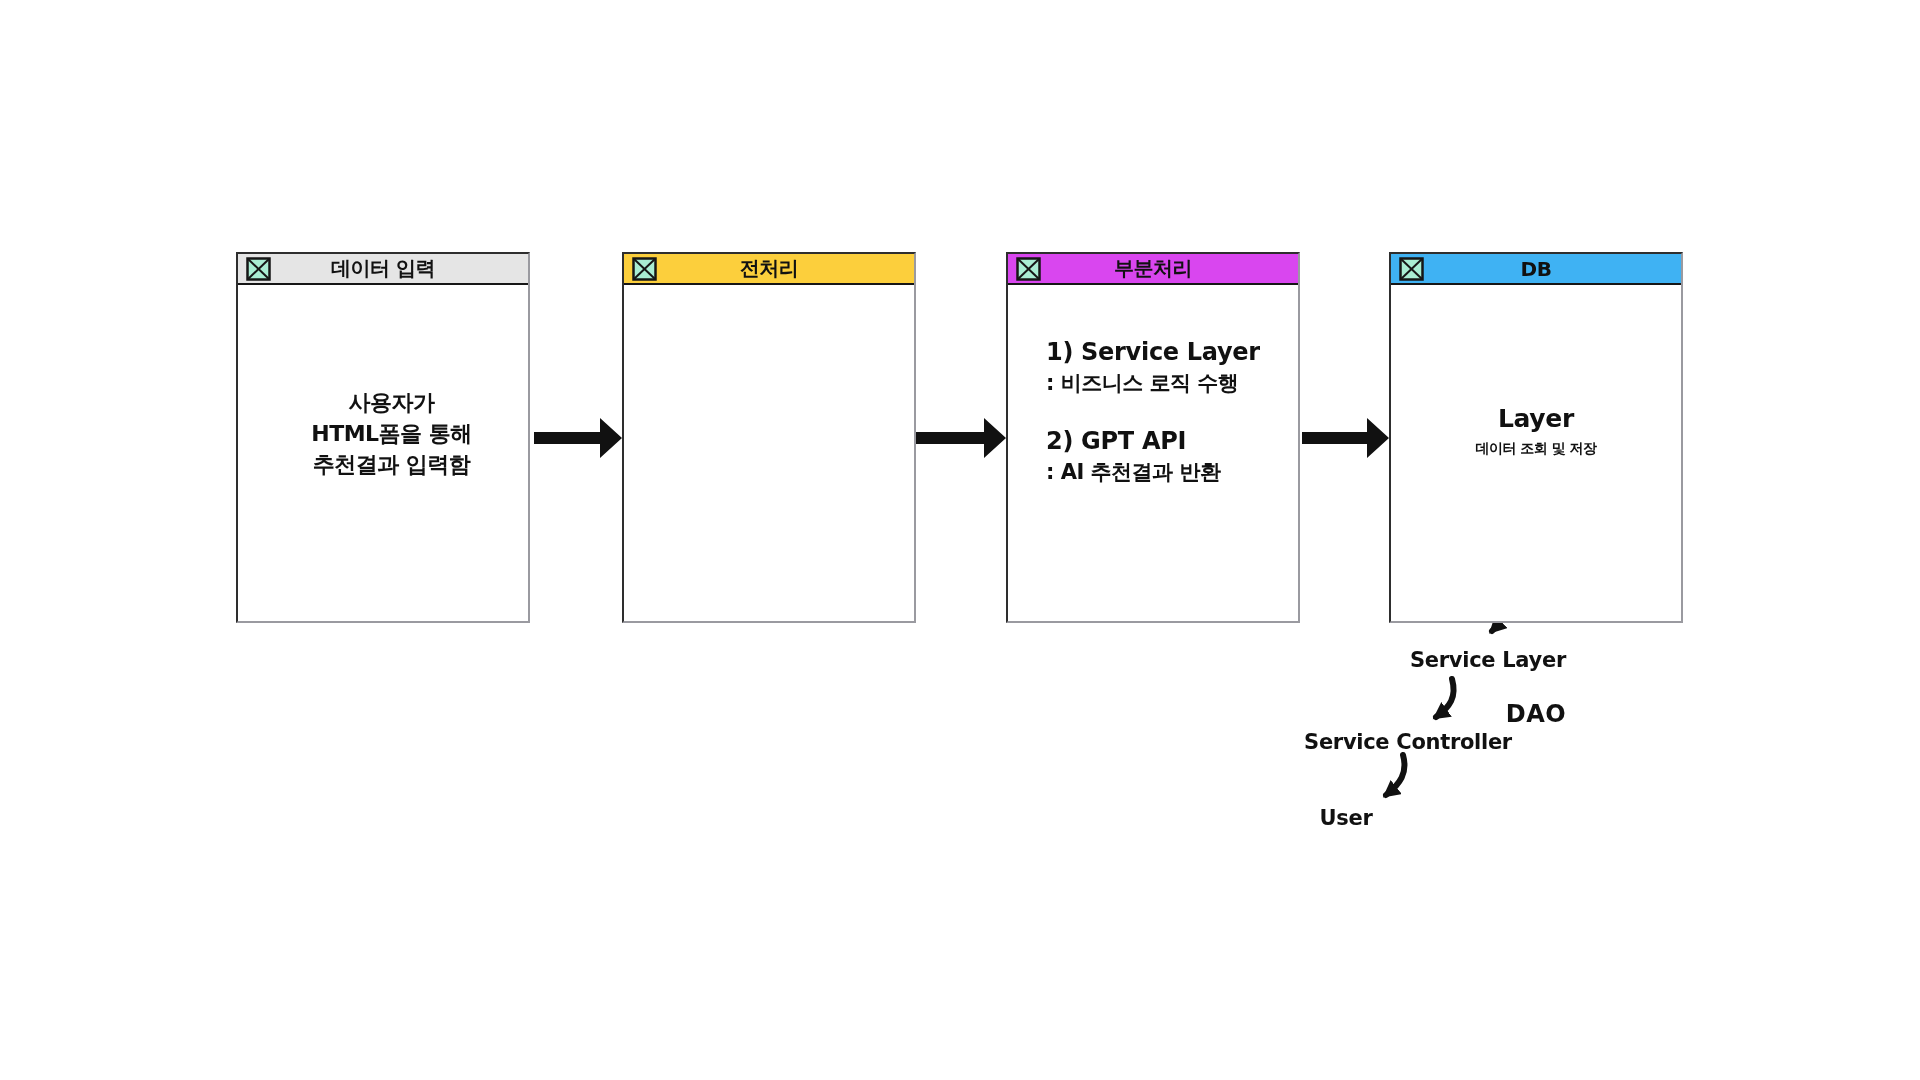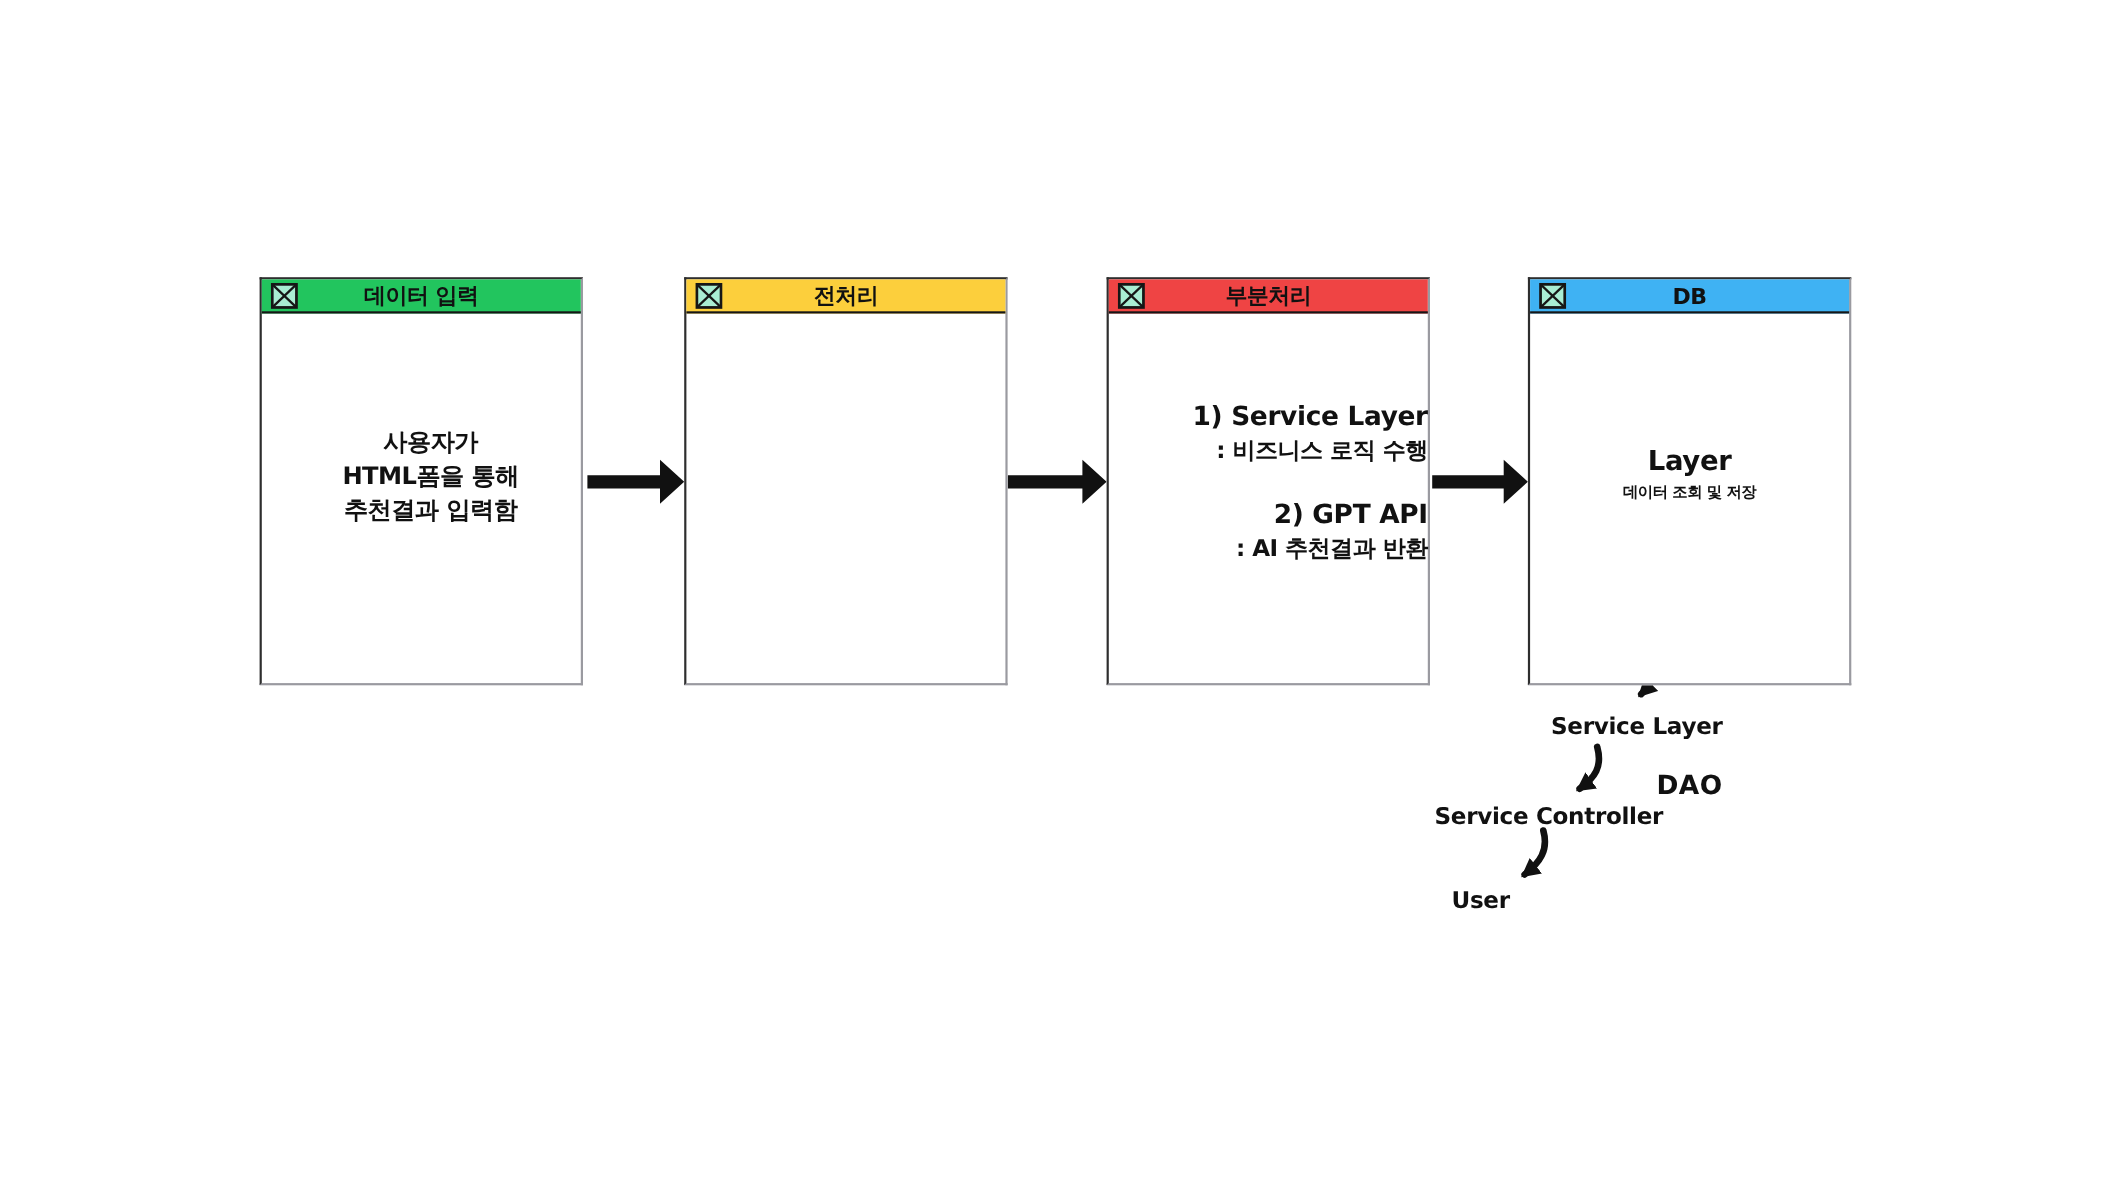--- a/index.html
+++ b/index.html
@@ -21,21 +21,21 @@
   .box-title{position:absolute;left:0;right:0;text-align:center;font-weight:bold;
              font-size:20px;letter-spacing:-0.5px;}
 
   .box-body{position:relative;height:338px;text-align:center;font-weight:bold;}
 
   .b1-lines{margin-top:102px;font-size:22px;line-height:31px;letter-spacing:-0.5px;padding-left:17px;}
   .b2-line-main{margin-top:112px;font-size:25px;line-height:32px;letter-spacing:-0.3px;}
   .b2-line-small{font-size:17px;line-height:26px;letter-spacing:-0.5px;}
   .b2-line-mid{font-size:21px;line-height:30px;letter-spacing:-0.5px;}
 
-  .b3-list{margin-top:78px;padding-left:38px;text-align:right;}
+  .b3-list{margin-top:52px;padding-left:38px;text-align:left;}
   .b3-item{margin-bottom:28px;}
   .b3-item-title{font-size:24px;line-height:31px;letter-spacing:-0.3px;}
   .b3-item-desc{font-size:21px;line-height:30px;letter-spacing:-0.5px;}
 
   .b4-line-main{margin-top:118px;font-size:25px;line-height:31px;letter-spacing:-0.3px;}
   .b4-line-mid{font-size:14px;line-height:28px;letter-spacing:-0.5px;}
   .b4-dao{position:absolute;left:0;right:0;top:297px;text-align:center;
           font-size:24px;font-weight:bold;letter-spacing:0.5px;}
 
   .chain-label{position:absolute;font-weight:bold;font-size:21px;letter-spacing:-0.3px;
@@ -59,21 +59,21 @@
     <polygon points="534,432 600,432 600,418 622,438 600,458 600,444 534,444" fill="#111"></polygon>
     <polygon points="916,432 984,432 984,418 1006,438 984,458 984,444 916,444" fill="#111"></polygon>
     <polygon points="1302,432 1367,432 1367,418 1389,438 1367,458 1367,444 1302,444" fill="#111"></polygon>
 
     <path d="M 1517 586 C 1510 608, 1504 619, 1492 631" fill="none" stroke="#111" stroke-width="6" stroke-linecap="round" marker-end="url(#curvehead)"></path>
     <path d="M 1452 679 C 1457 697, 1450 707, 1436 717" fill="none" stroke="#111" stroke-width="6" stroke-linecap="round" marker-end="url(#curvehead)"></path>
     <path d="M 1403 755 C 1408 773, 1400 784, 1386 795" fill="none" stroke="#111" stroke-width="6" stroke-linecap="round" marker-end="url(#curvehead)"></path>
   </svg>
 
   <div class="box box-1">
-    <div class="box-header" style="background: #22c55e;">
+    <div class="box-header" style="background: #e5e5e5;">
       <svg class="xbox-icon" viewBox="0 0 25 24">
         <rect x="1.5" y="1.5" width="22" height="21" fill="#a9edd3" stroke="#161616" stroke-width="2.5"></rect>
         <line x1="2" y1="2" x2="23" y2="22" stroke="#161616" stroke-width="2"></line>
         <line x1="23" y1="2" x2="2" y2="22" stroke="#161616" stroke-width="2"></line>
       </svg>
       <span class="box-title">데이터 입력</span>
     </div>
     <div class="box-body">
       <div class="b1-lines">
         <div>사용자가</div>
@@ -88,21 +88,21 @@
       <svg class="xbox-icon" viewBox="0 0 25 24">
         <rect x="1.5" y="1.5" width="22" height="21" fill="#a9edd3" stroke="#161616" stroke-width="2.5"></rect>
         <line x1="2" y1="2" x2="23" y2="22" stroke="#161616" stroke-width="2"></line>
         <line x1="23" y1="2" x2="2" y2="22" stroke="#161616" stroke-width="2"></line>
       </svg>
       <span class="box-title">전처리</span>
     </div>
   </div>
 
   <div class="box box-3">
-    <div class="box-header" style="background: #ef4444;">
+    <div class="box-header" style="background: #d946ef;">
       <svg class="xbox-icon" viewBox="0 0 25 24">
         <rect x="1.5" y="1.5" width="22" height="21" fill="#a9edd3" stroke="#161616" stroke-width="2.5"></rect>
         <line x1="2" y1="2" x2="23" y2="22" stroke="#161616" stroke-width="2"></line>
         <line x1="23" y1="2" x2="2" y2="22" stroke="#161616" stroke-width="2"></line>
       </svg>
       <span class="box-title">부분처리</span>
     </div>
     <div class="box-body">
       <div class="b3-list">
         <div class="b3-item">

